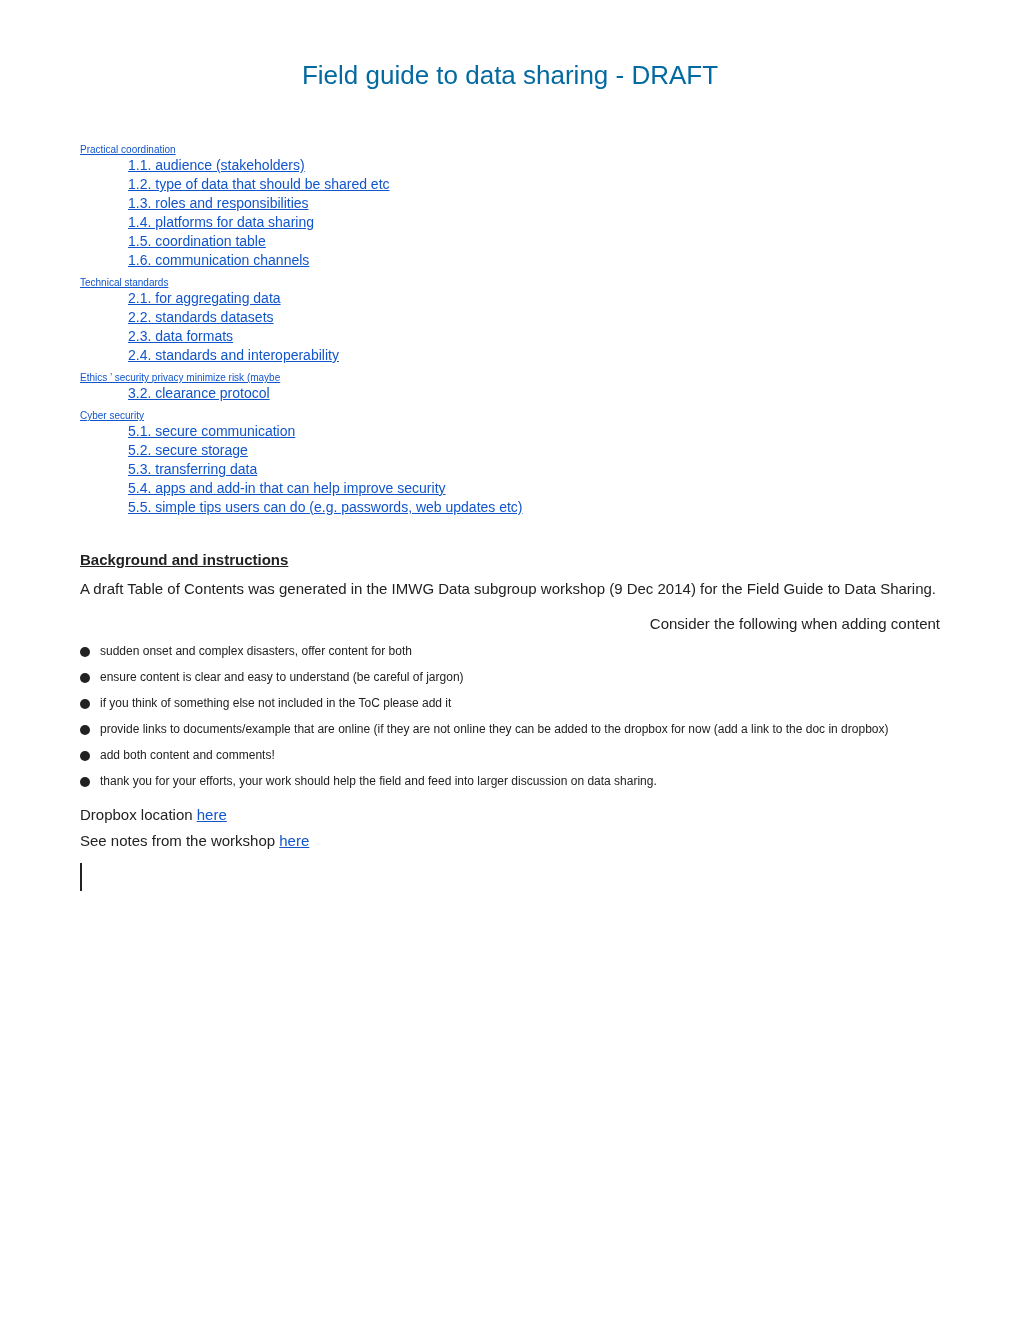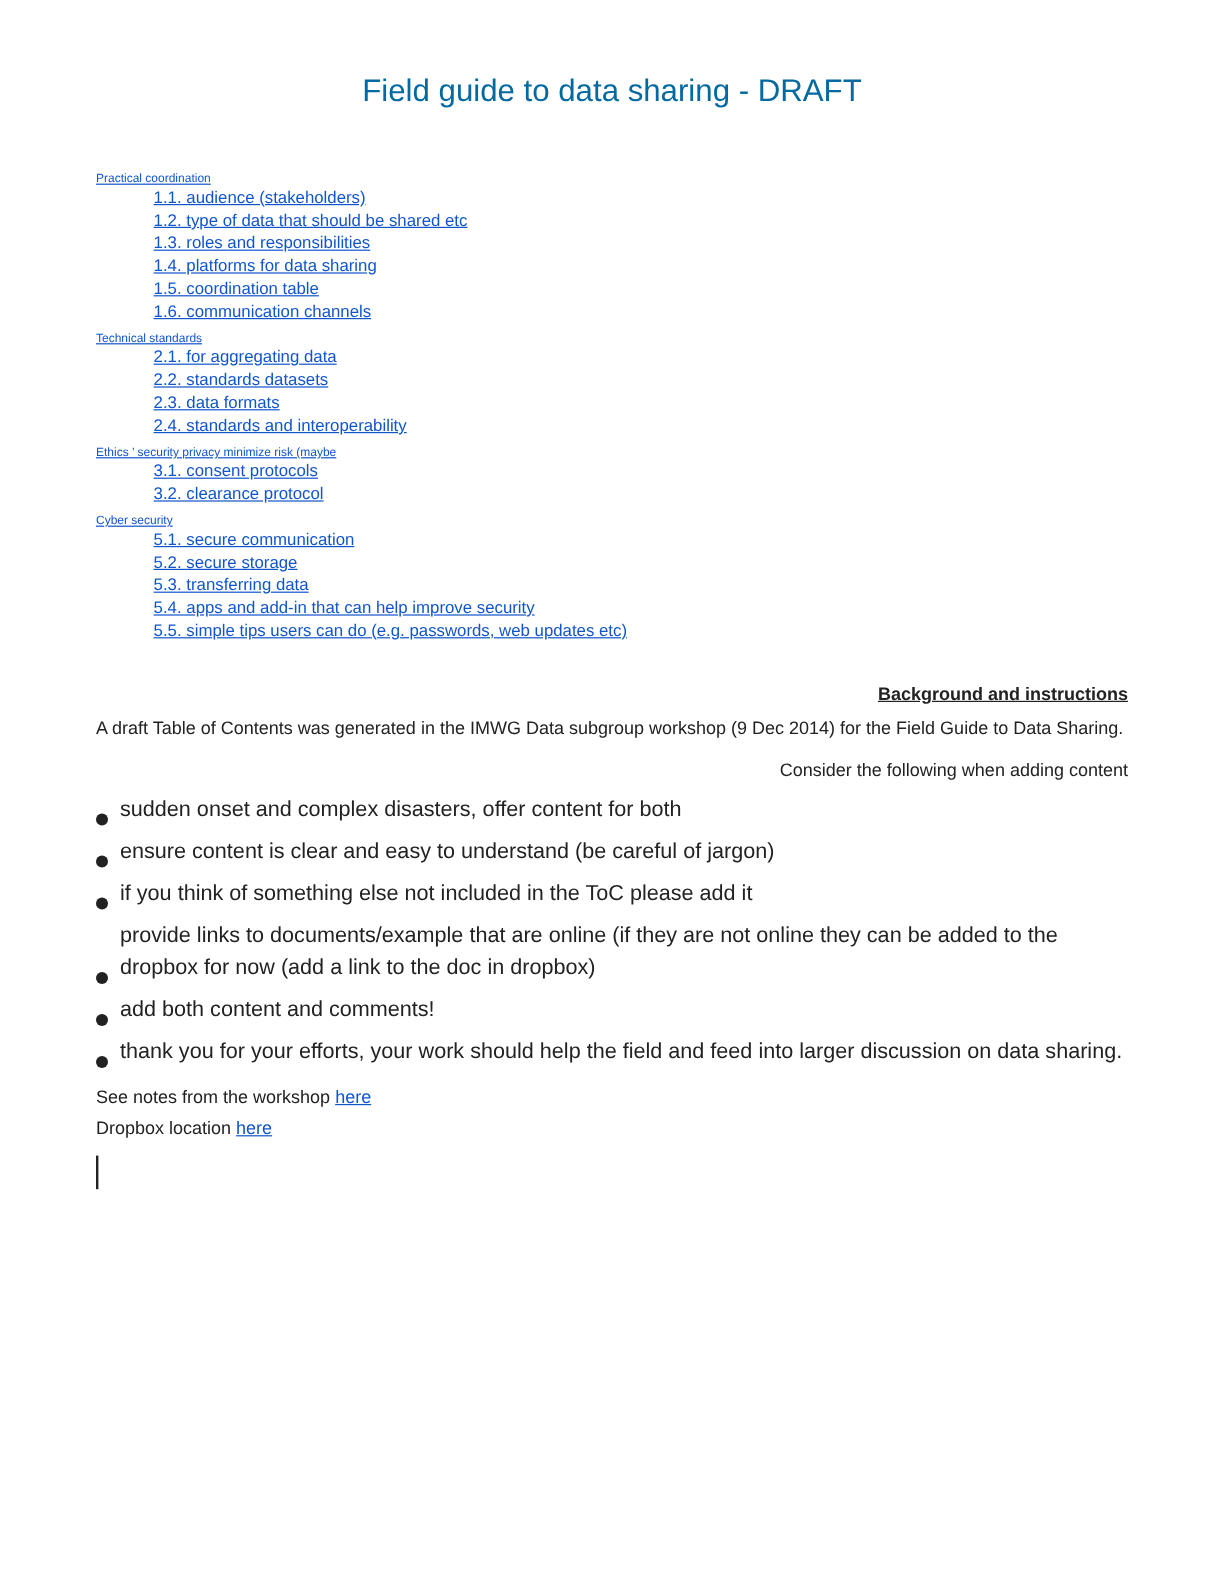--- a/index.html
+++ b/index.html
@@ -54,21 +54,20 @@
       padding-left: 48px;
       margin-bottom: 2px;
     }
 
     .section-heading {
       font-size: 15px;
       font-weight: bold;
       text-decoration: underline;
       margin-bottom: 10px;
       margin-top: 24px;
-      text-align: right;
     }
 
     .body-text {
       font-size: 15px;
       color: #222222;
       margin-bottom: 14px;
       line-height: 1.5;
     }
 
     .consider-text {
@@ -81,23 +80,23 @@
     }
 
     .bullet-list {
       list-style: none;
       padding: 0;
       margin: 0 0 14px 0;
     }
 
     .bullet-list li {
       display: flex;
-      align-items: flex-end;
+      align-items: flex-start;
       margin-bottom: 8px;
-      font-size: 18px;
+      font-size: 12px;
       line-height: 1.5;
     }
 
     .bullet-dot {
       display: inline-block;
       width: 10px;
       height: 10px;
       background: #222;
       border-radius: 50%;
       margin-right: 10px;
@@ -126,21 +125,21 @@
   </style>
 </head>
 <body>
 
 <h1 class="page-title">Field guide to data sharing - DRAFT</h1>
 
 <div class="toc">
 
 <div class="toc-section"><a href="#" class="toc-section-link">Practical coordination</a><div class="toc-sub"><a href="#" class="toc-link">1.1. audience (stakeholders)</a></div><div class="toc-sub"><a href="#" class="toc-link">1.2. type of data that should be shared etc</a></div><div class="toc-sub"><a href="#" class="toc-link">1.3. roles and responsibilities</a></div><div class="toc-sub"><a href="#" class="toc-link">1.4. platforms for data sharing</a></div><div class="toc-sub"><a href="#" class="toc-link">1.5. coordination table</a></div><div class="toc-sub"><a href="#" class="toc-link">1.6. communication channels</a></div></div>
     <div class="toc-section"><a href="#" class="toc-section-link">Technical standards</a><div class="toc-sub"><a href="#" class="toc-link">2.1. for aggregating data</a></div><div class="toc-sub"><a href="#" class="toc-link">2.2. standards datasets</a></div><div class="toc-sub"><a href="#" class="toc-link">2.3. data formats</a></div><div class="toc-sub"><a href="#" class="toc-link">2.4. standards and interoperability</a></div></div>
-    <div class="toc-section"><a href="#" class="toc-section-link">Ethics ’ security privacy minimize risk (maybe</a><div class="toc-sub"><a href="#" class="toc-link">3.1. consent protocols</a></div><div class="toc-sub"><a href="#" class="toc-link">3.2. clearance protocol</a></div></div>
+    <div class="toc-section"><a href="#" class="toc-section-link">Ethics ’ security privacy minimize risk (maybe</a><div class="toc-sub"><a href="#" class="toc-link">3.2. clearance protocol</a></div></div>
     <div class="toc-section"><a href="#" class="toc-section-link">Cyber security</a><div class="toc-sub"><a href="#" class="toc-link">5.1. secure communication</a></div><div class="toc-sub"><a href="#" class="toc-link">5.2. secure storage</a></div><div class="toc-sub"><a href="#" class="toc-link">5.3. transferring data</a></div><div class="toc-sub"><a href="#" class="toc-link">5.4. apps and add-in that can help improve security</a></div><div class="toc-sub"><a href="#" class="toc-link">5.5. simple tips users can do (e.g. passwords, web updates etc)</a></div></div>
   </div>
 
 <div class="background-section">
   <div class="section-heading">Background and instructions</div>
   <p class="body-text">A draft  Table of Contents was generated in the IMWG Data subgroup workshop (9 Dec 2014) for the Field Guide to Data Sharing.</p>
   <p class="consider-text">Consider  the following when adding content</p>
   <ul class="bullet-list">
 
   <li>
@@ -163,17 +162,17 @@
         <span class="bullet-dot"></span>
         <span>add both content and comments!</span>
       </li>
       <li>
         <span class="bullet-dot"></span>
         <span>thank you for your efforts, your work should help the field and feed into larger discussion on data sharing.</span>
       </li>
     </ul>
   <div class="notes-block">
 
-  <div class="note-line"><span>See notes from the workshop </span><a href="#" class="inline-link">here</a></div>
-      <div class="note-line"><span>Dropbox location </span><a href="#" class="inline-link">here</a></div>
+  <div class="note-line"><span>Dropbox location </span><a href="#" class="inline-link">here</a></div>
+      <div class="note-line"><span>See notes from the workshop </span><a href="#" class="inline-link">here</a></div>
     </div>
   <div class="vertical-bar"></div>
 </div>
 
 </body></html>

